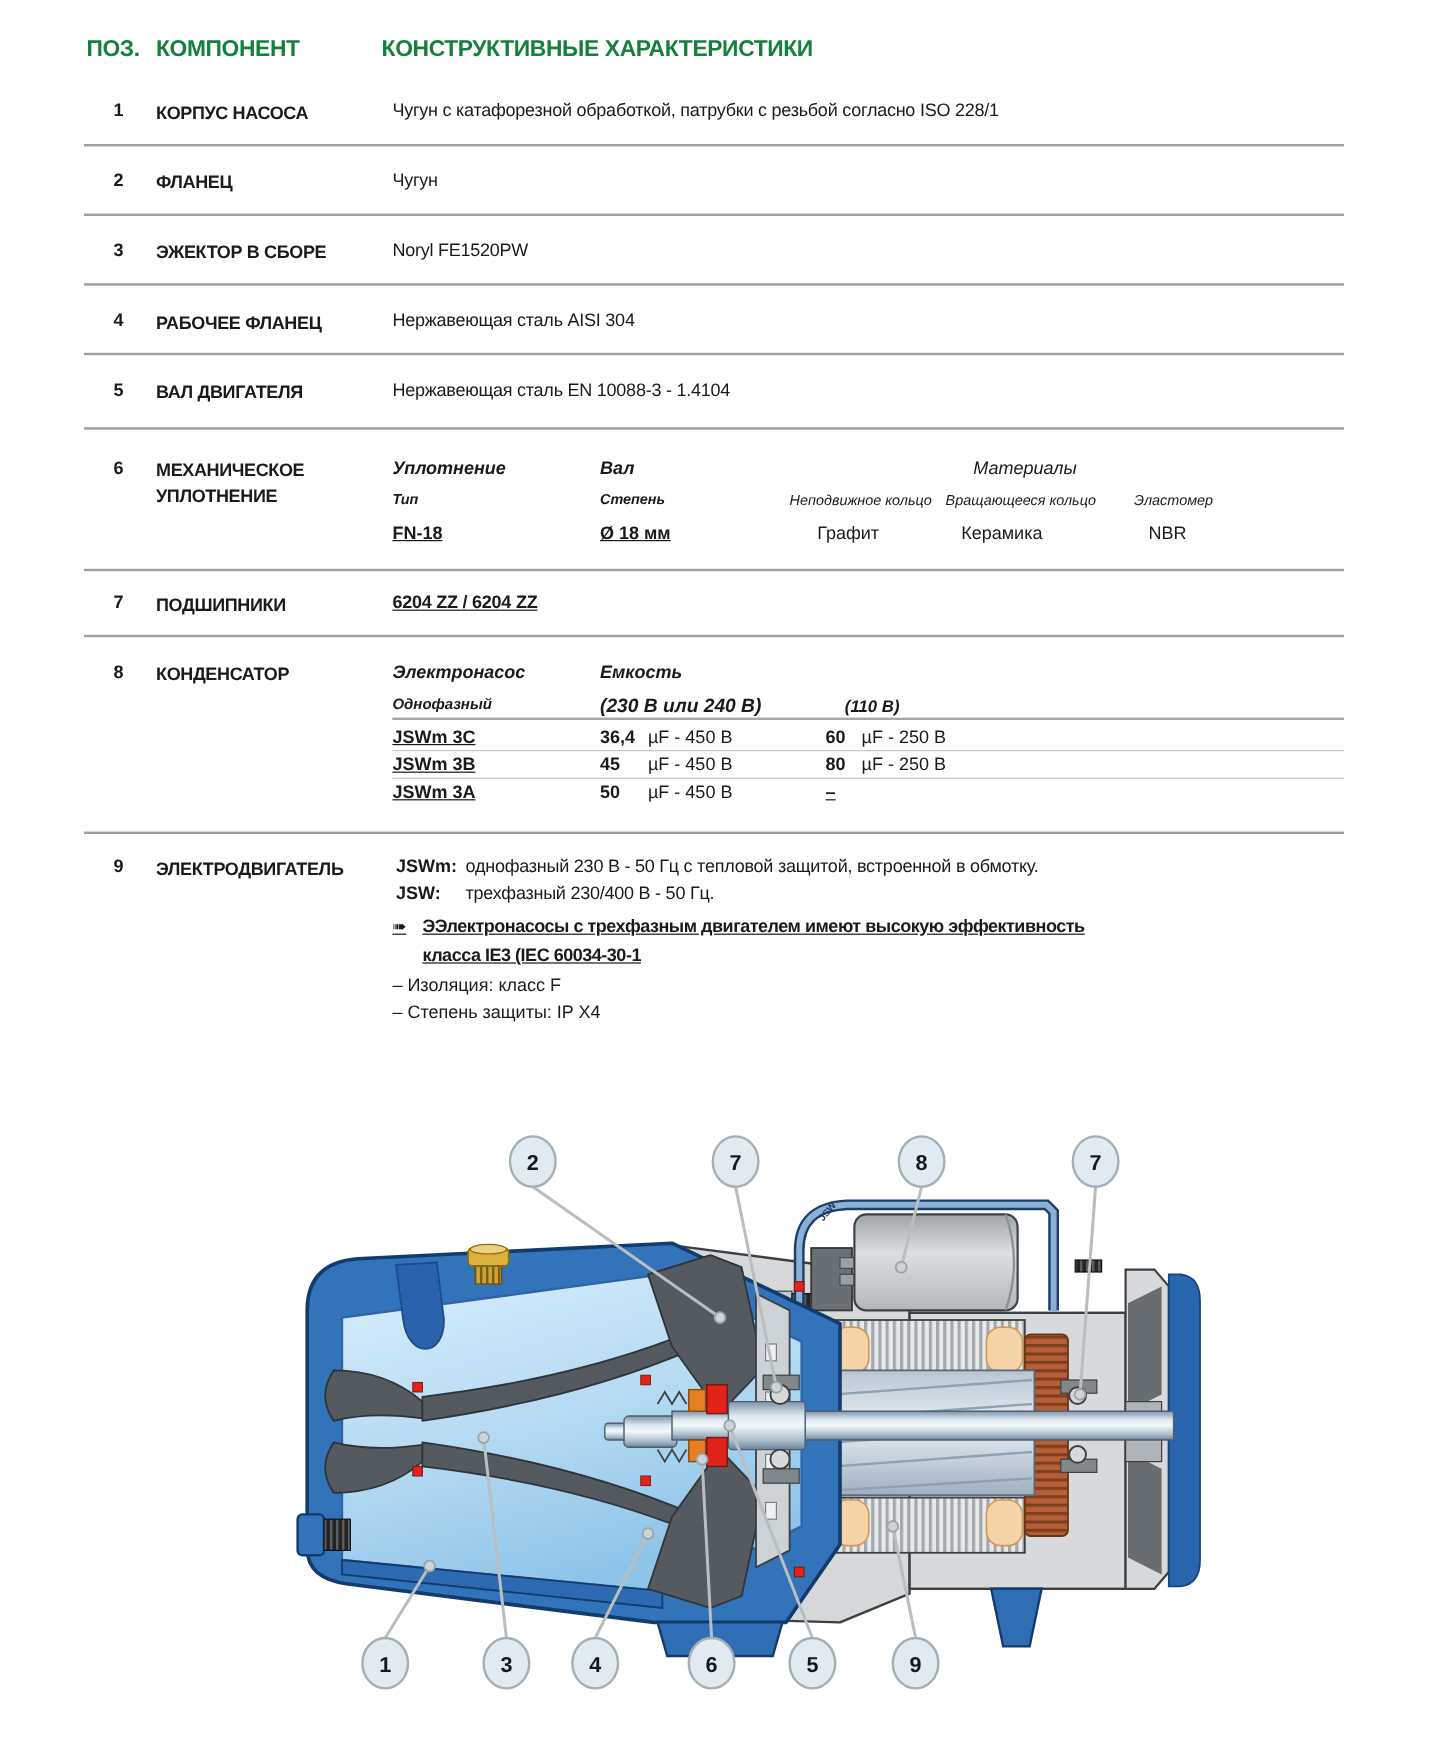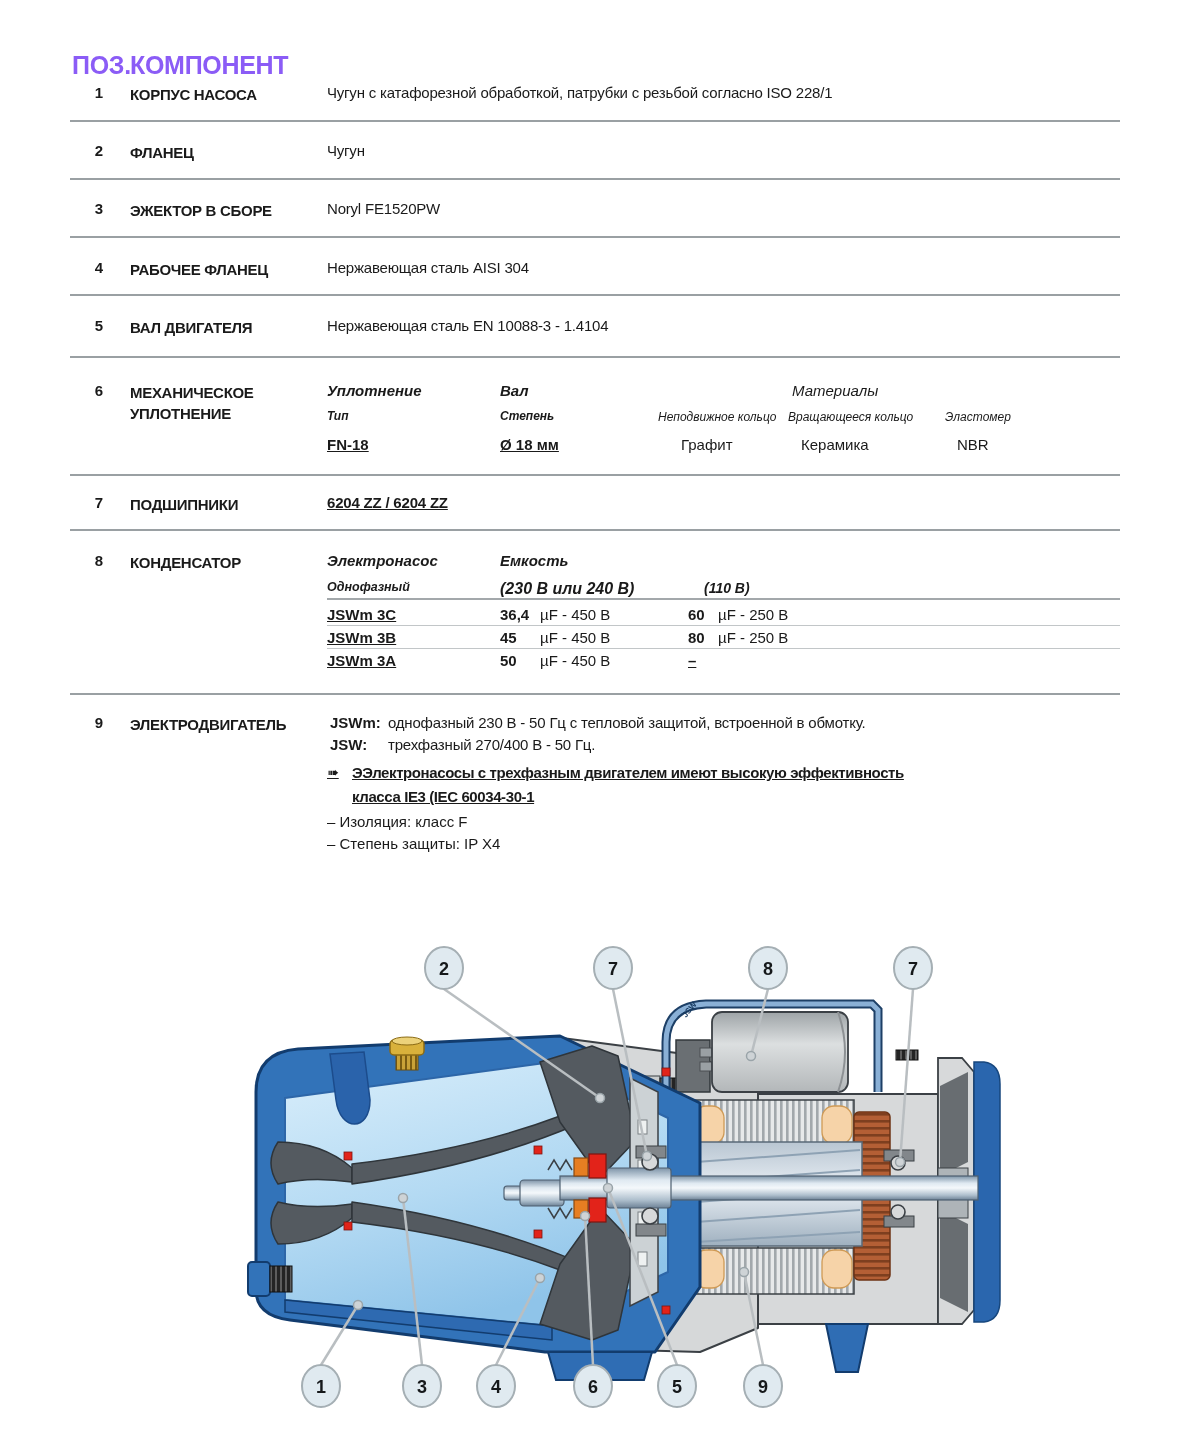--- a/index.html
+++ b/index.html
@@ -1,19 +1,19 @@
 <!DOCTYPE html>
 <html><head>
 <meta charset="utf-8">
 <style>
   html,body{margin:0;padding:0;background:#ffffff;}
   .page{position:relative;width:1191px;height:1452px;background:#fff;overflow:hidden;
         font-family:"Liberation Sans","DejaVu Sans",sans-serif;color:#1a1a1a;}
   .abs{position:absolute;}
-  .hcell{position:absolute;top:31px;font-size:25px;font-weight:bold;color:#8b5cf6;letter-spacing:-0.3px;white-space:nowrap;margin-top:20px;}
+  .hcell{position:absolute;top:31px;font-size:19px;font-weight:bold;color:#15803d;letter-spacing:-0.3px;white-space:nowrap;}
   .row{position:absolute;left:0;width:1191px;font-size:15px;}
   .num{position:absolute;left:70px;width:33px;text-align:right;font-weight:bold;}
   .name{position:absolute;left:130px;width:190px;font-weight:bold;letter-spacing:-0.3px;line-height:21px;}
   .desc{position:absolute;left:327px;width:800px;letter-spacing:-0.2px;white-space:nowrap;}
   .bold{font-weight:bold;text-decoration:underline;}
   .bi{font-style:italic;font-weight:bold;}
   .it{font-style:italic;}
   .small{font-size:12px;}
   .sep{position:absolute;left:70px;width:1050px;height:2px;background:#9aa0a3;}
   .thinsep{position:absolute;left:327px;width:793px;height:2px;background:#a3a8ab;}
@@ -25,20 +25,21 @@
   .mtext{position:absolute;left:388px;white-space:nowrap;letter-spacing:-0.2px;}
   svg text{font-family:"Liberation Sans","DejaVu Sans",sans-serif;}
 </style>
 </head>
 <body>
 
 <div class="page">
 
   <span class="hcell" style="left:72px">ПОЗ.</span>
   <span class="hcell" style="left:130px">КОМПОНЕНТ</span>
+  <span class="hcell" style="left:318px">КОНСТРУКТИВНЫЕ ХАРАКТЕРИСТИКИ</span>
 
   <div class="row" style="top:84px">
     <span class="num">1</span>
     <span class="name">КОРПУС НАСОСА</span>
     <span class="desc">Чугун с катафорезной обработкой, патрубки с резьбой согласно ISO 228/1</span>
   </div>
   <div class="sep" style="top:120px"></div>
 
   <div class="row" style="top:142px">
     <span class="num">2</span>
@@ -66,21 +67,21 @@
     <span class="name">ВАЛ ДВИГАТЕЛЯ</span>
     <span class="desc">Нержавеющая сталь EN 10088-3 - 1.4104</span>
   </div>
   <div class="sep" style="top:356px"></div>
 
   <div class="row" style="top:382px">
     <span class="num">6</span>
     <span class="name">МЕХАНИЧЕСКОЕ УПЛОТНЕНИЕ</span>
     <span class="cell bi" style="left:327px;top:0">Уплотнение</span>
     <span class="cell bi" style="left:500px;top:0">Вал</span>
-    <span class="cell it" style="left:792px;top:0">Материалы</span>
+    <span class="cell it" style="left:811px;top:0">Материалы</span>
     <span class="cell bi small" style="left:327px;top:27px">Тип</span>
     <span class="cell bi small" style="left:500px;top:27px">Степень</span>
     <span class="cell it small" style="left:658px;top:28px">Неподвижное кольцо</span>
     <span class="cell it small" style="left:788px;top:28px">Вращающееся кольцо</span>
     <span class="cell it small" style="left:945px;top:28px">Эластомер</span>
     <span class="cell bold" style="left:327px;top:54px">FN-18</span>
     <span class="cell bold" style="left:500px;top:54px">Ø 18 мм</span>
     <span class="cell" style="left:681px;top:54px">Графит</span>
     <span class="cell" style="left:801px;top:54px">Керамика</span>
     <span class="cell" style="left:957px;top:54px">NBR</span>
@@ -119,21 +120,21 @@
   <div class="rowline" style="top:625px"></div>
   <div class="rowline" style="top:648px"></div>
   <div class="sep" style="top:693px"></div>
 
   <div class="row" style="top:714px">
     <span class="num">9</span>
     <span class="name">ЭЛЕКТРОДВИГАТЕЛЬ</span>
     <span class="mlabel" style="top:0">JSWm:</span>
     <span class="mtext" style="top:0">однофазный 230 В - 50 Гц с тепловой защитой, встроенной в обмотку.</span>
     <span class="mlabel" style="top:22px">JSW:</span>
-    <span class="mtext" style="top:22px">трехфазный 270/400 В - 50 Гц.</span>
+    <span class="mtext" style="top:22px">трехфазный 230/400 В - 50 Гц.</span>
     <span class="cell bold" style="left:327px;top:50px;font-size:14px">➠</span>
     <span class="cell bold" style="left:352px;top:50px;letter-spacing:-0.4px">ЭЭлектронасосы с трехфазным двигателем имеют высокую эффективность</span>
     <span class="cell bold" style="left:352px;top:74px;letter-spacing:-0.4px">класса IE3 (IEC 60034-30-1</span>
     <span class="cell" style="left:327px;top:99px">– Изоляция: класс F</span>
     <span class="cell" style="left:327px;top:121px">– Степень защиты: IP X4</span>
   </div>
 
   <svg class="abs" style="left:0;top:930px" width="1191" height="522" viewBox="0 930 1191 522">
     <defs>
       <linearGradient id="cavity" x1="0" y1="0" x2="0.4" y2="1">

